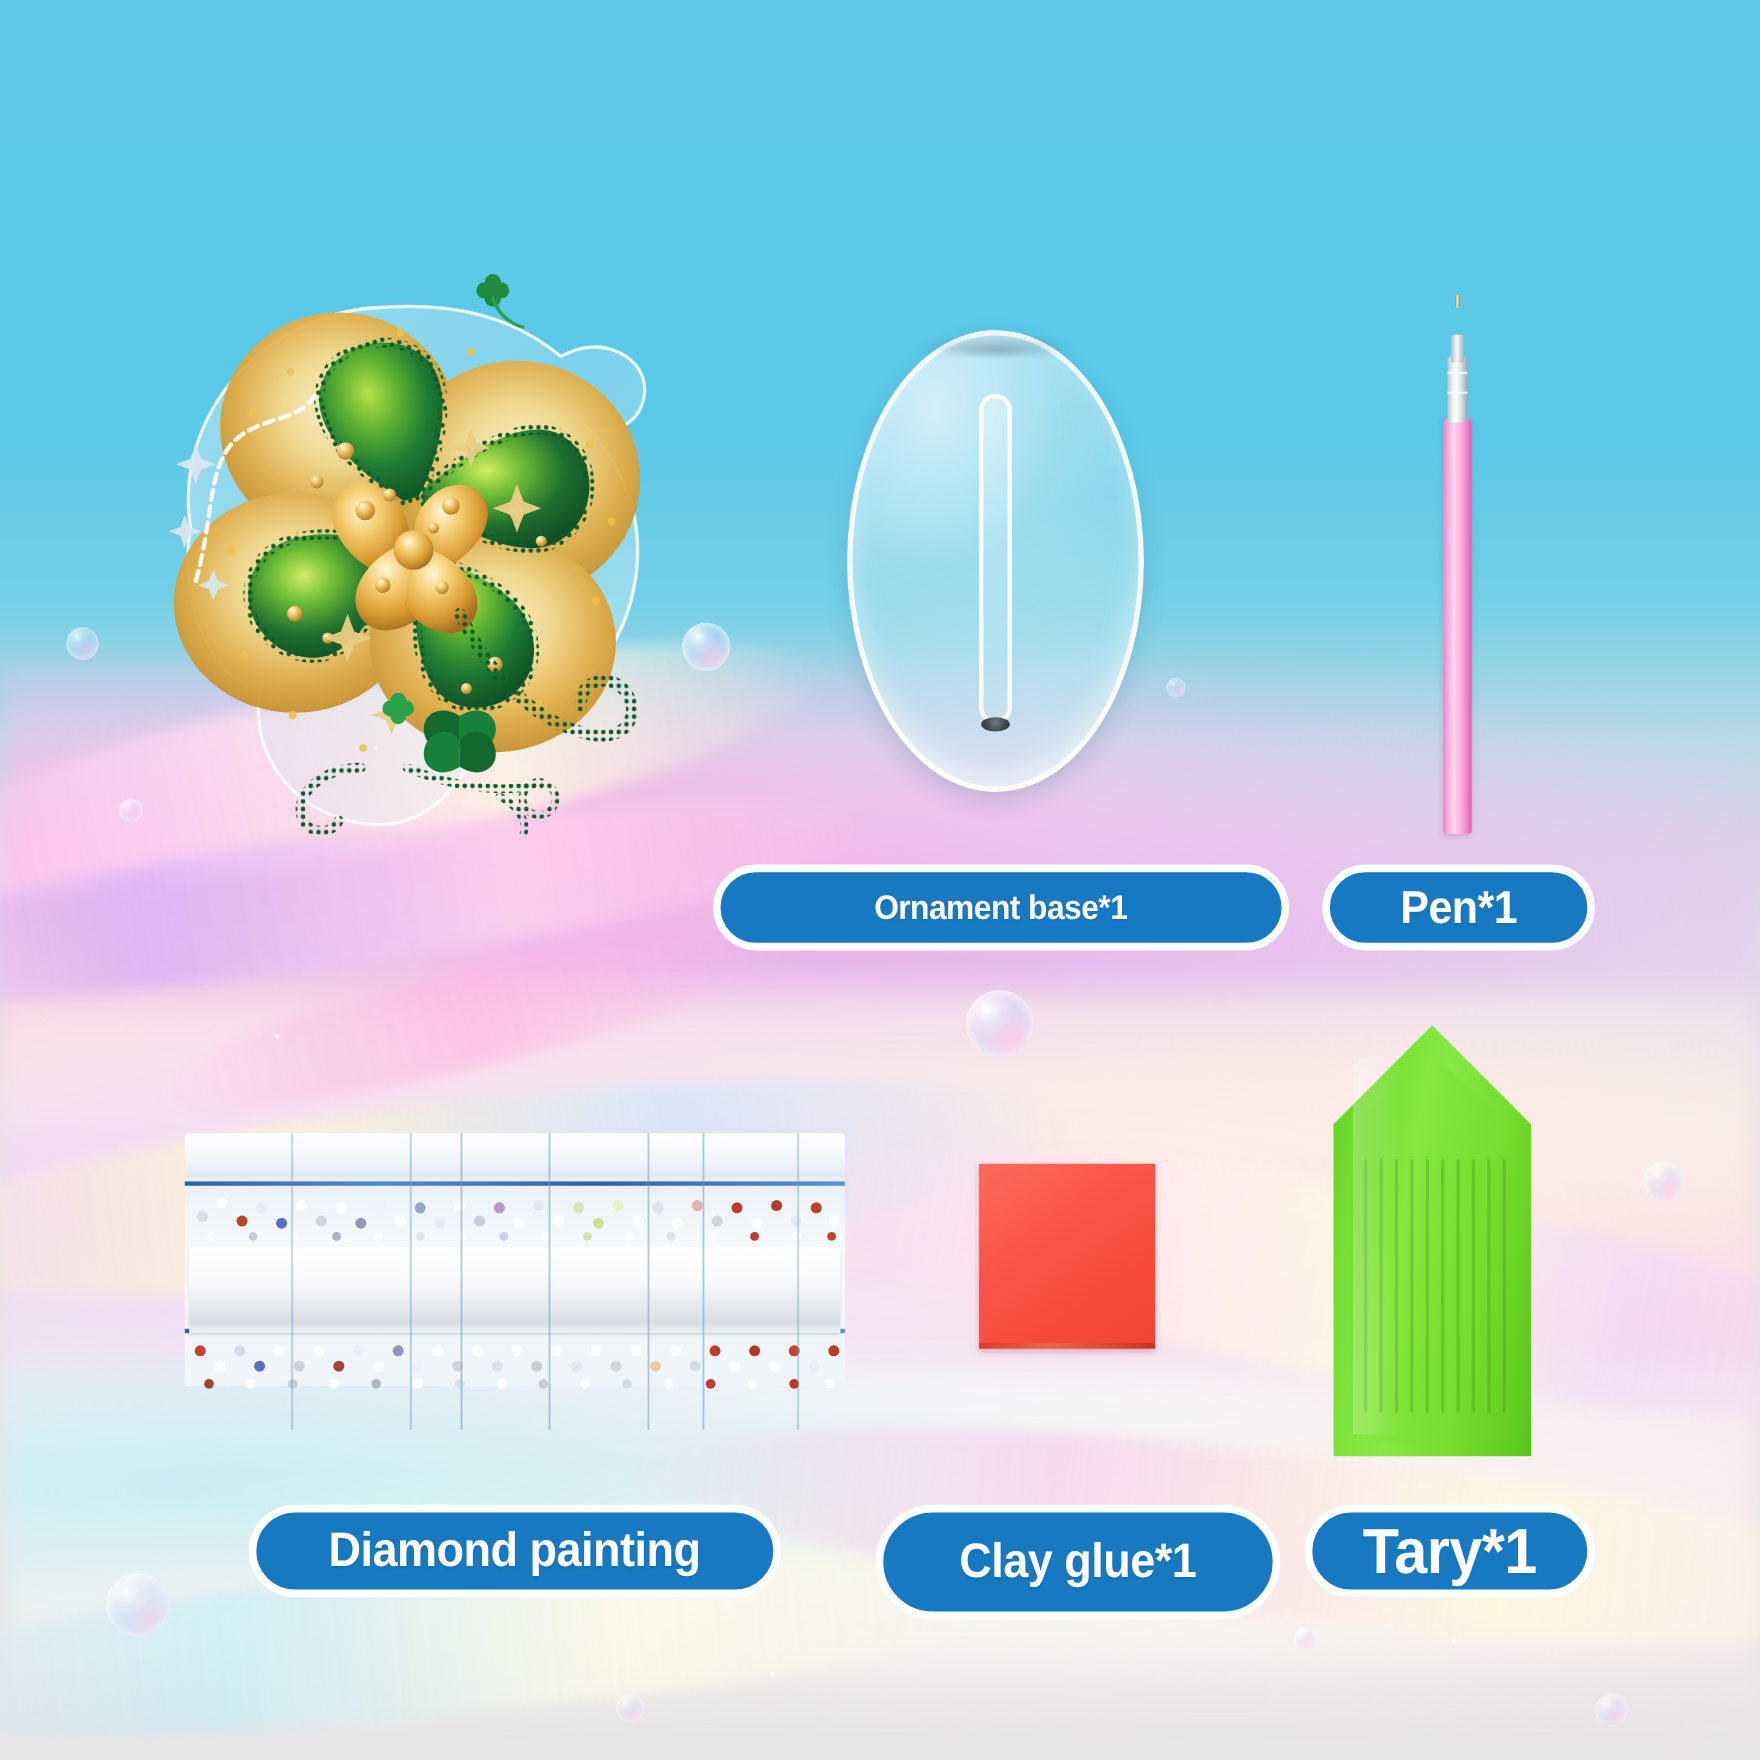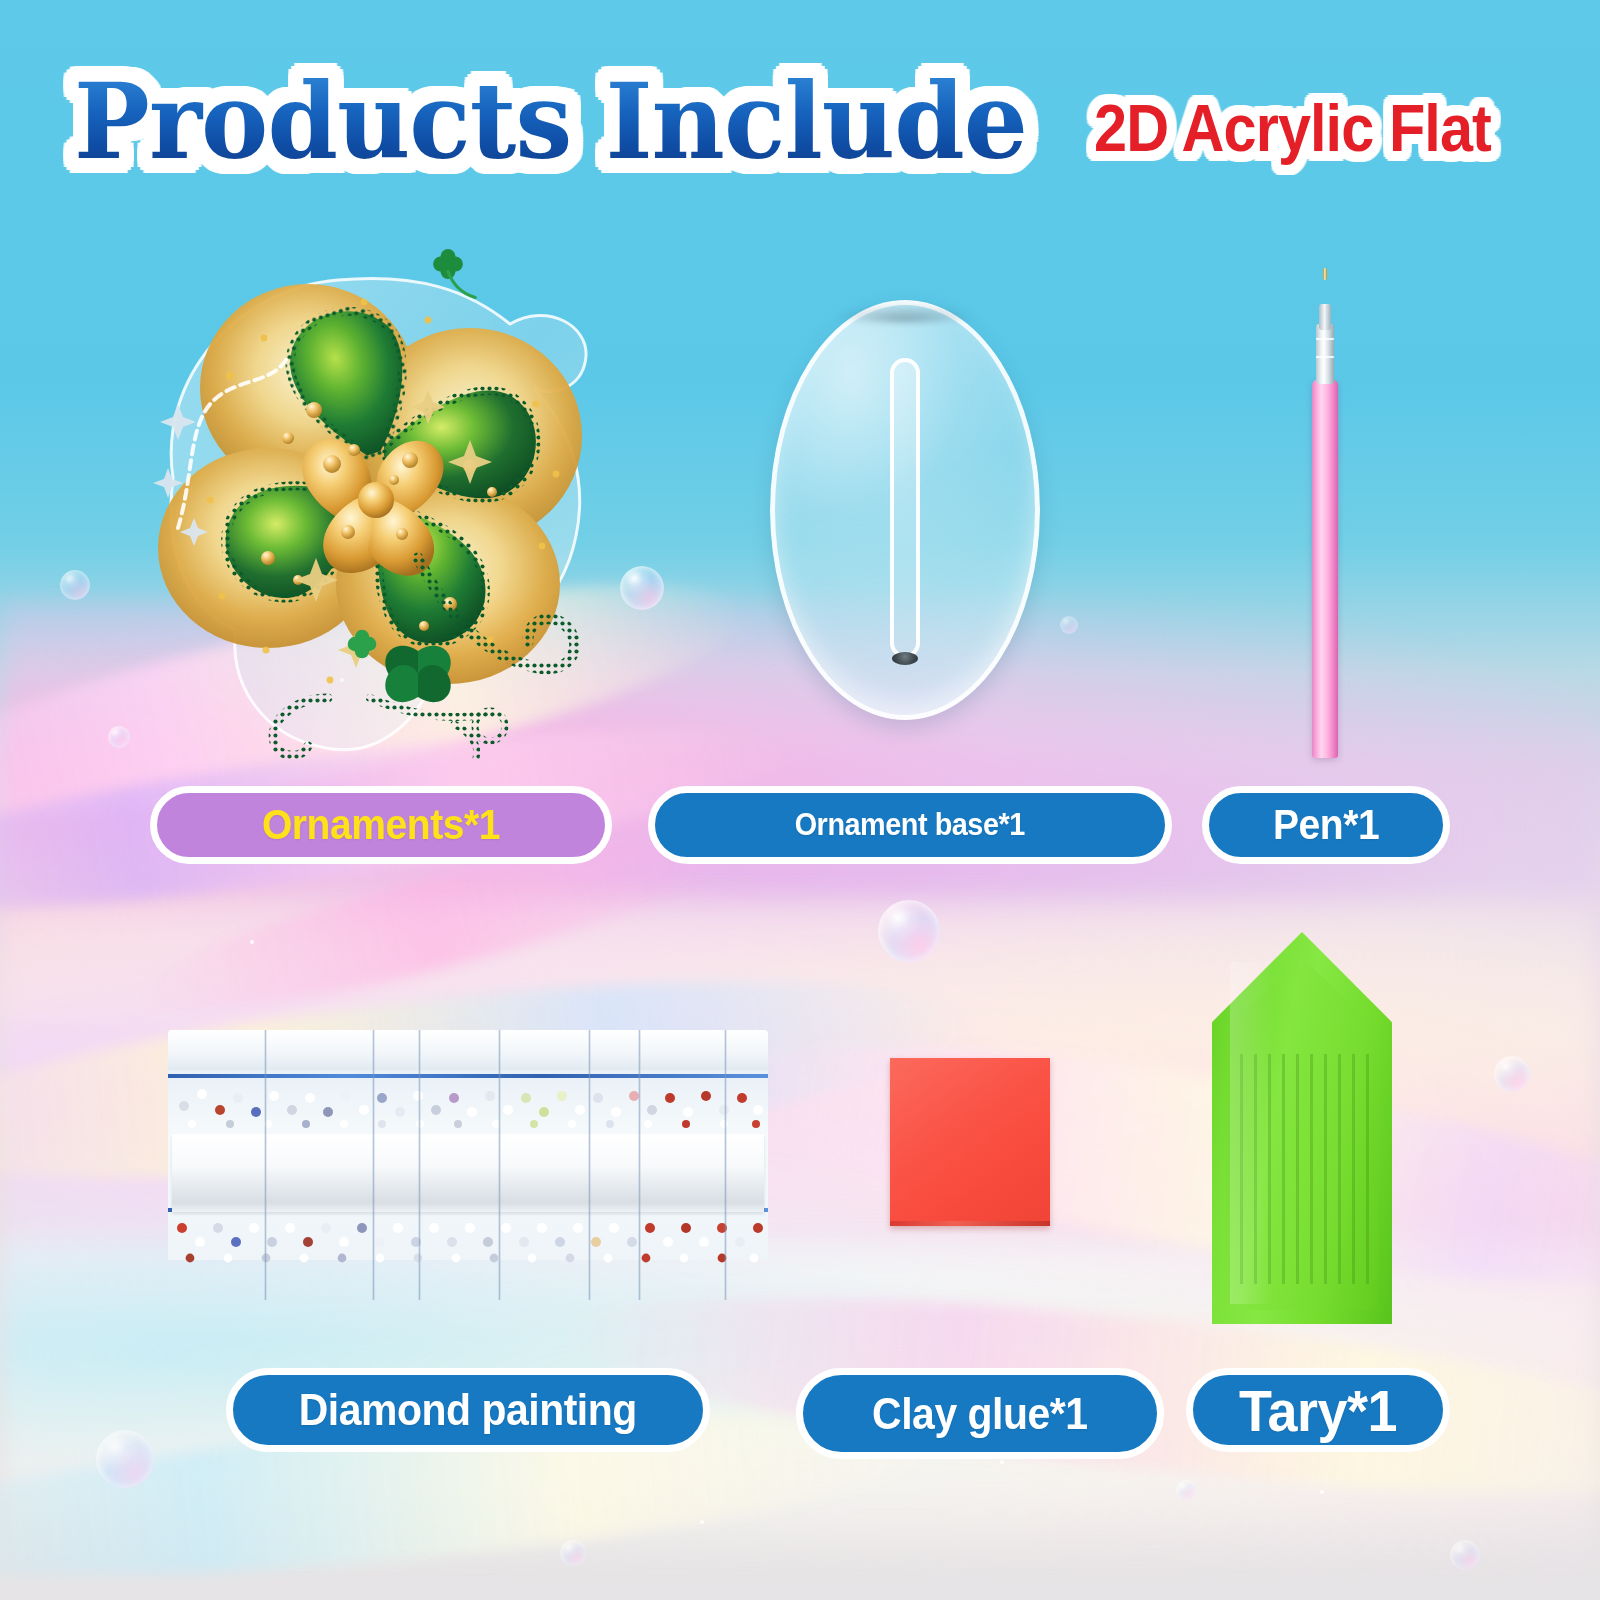--- a/index.html
+++ b/index.html
@@ -194,24 +194,20 @@
   <div class="bubble" style="left:96px;top:1430px;width:58px;height:58px;opacity:.8;"></div>
   <div class="bubble" style="left:1176px;top:1480px;width:20px;height:20px;opacity:.7;"></div>
   <div class="bubble" style="left:1060px;top:616px;width:18px;height:18px;opacity:.6;"></div>
 
   <div class="spark" style="left:340px;top:678px;"></div>
   <div class="spark" style="left:250px;top:940px;"></div>
   <div class="spark" style="left:1000px;top:1460px;"></div>
   <div class="spark" style="left:700px;top:1520px;"></div>
   <div class="spark" style="left:1320px;top:1490px;"></div>
 
-  <div class="title-row">
-    <div class="t-main">Products Include</div>
-    <div class="t-sub">2D Acrylic Flat</div>
-  </div>
 
   <div class="orn-wrap">
     <svg class="acrylic" viewBox="0 0 530 560" xmlns="http://www.w3.org/2000/svg">
       <defs>
         <radialGradient id="gGold" cx="50%" cy="42%" r="62%">
           <stop offset="0%" stop-color="#fff4cf"></stop>
           <stop offset="38%" stop-color="#f6d88b"></stop>
           <stop offset="70%" stop-color="#e0ab45"></stop>
           <stop offset="100%" stop-color="#c08a2c"></stop>
         </radialGradient>
@@ -371,23 +367,20 @@
   </div>
 
   <div class="pen">
     <div class="pen-body"></div>
     <div class="pen-ferrule"></div>
     <div class="pen-neck"></div>
     <div class="pen-tip"></div>
     <div class="pen-tip2"></div>
   </div>
 
-  <div class="pill purple" style="left:150px;top:786px;width:462px;height:78px;font-size:42px;">
-    <span>Ornaments*1</span>
-  </div>
   <div class="pill blue" style="left:648px;top:786px;width:524px;height:78px;font-size:31px;">
     <span>Ornament base*1</span>
   </div>
   <div class="pill blue" style="left:1202px;top:786px;width:248px;height:78px;font-size:42px;">
     <span>Pen*1</span>
   </div>
 
   <div class="bags">
     <div class="bag-top"></div>
     <div class="bag-mid"></div>
@@ -530,20 +523,20 @@
         <div class="groove" style="left:112px;"></div>
       <div class="groove" style="left:126px;"></div>
         <div class="groove" style="left:140px;"></div>
     </div>
     <div class="tray-hi"></div>
   </div>
 
   <div class="pill blue" style="left:226px;top:1368px;width:484px;height:84px;font-size:44px;">
     <span>Diamond painting</span>
   </div>
-  <div class="pill blue" style="left:796px;top:1368px;width:368px;height:91px;font-size:44px;">
+  <div class="pill blue" style="left:796px;top:1368px;width:368px;height:104px;font-size:44px;">
     <span>Clay glue*1</span>
   </div>
   <div class="pill blue" style="left:1186px;top:1368px;width:264px;height:84px;font-size:58px;">
     <span>Tary*1</span>
   </div>
 
 </div>
 
 </body></html>

